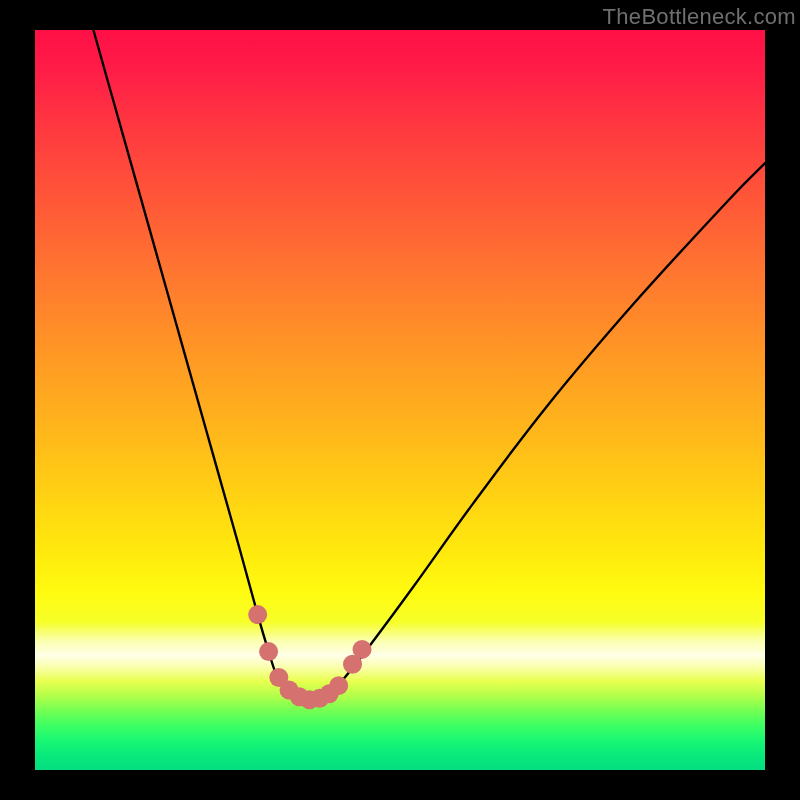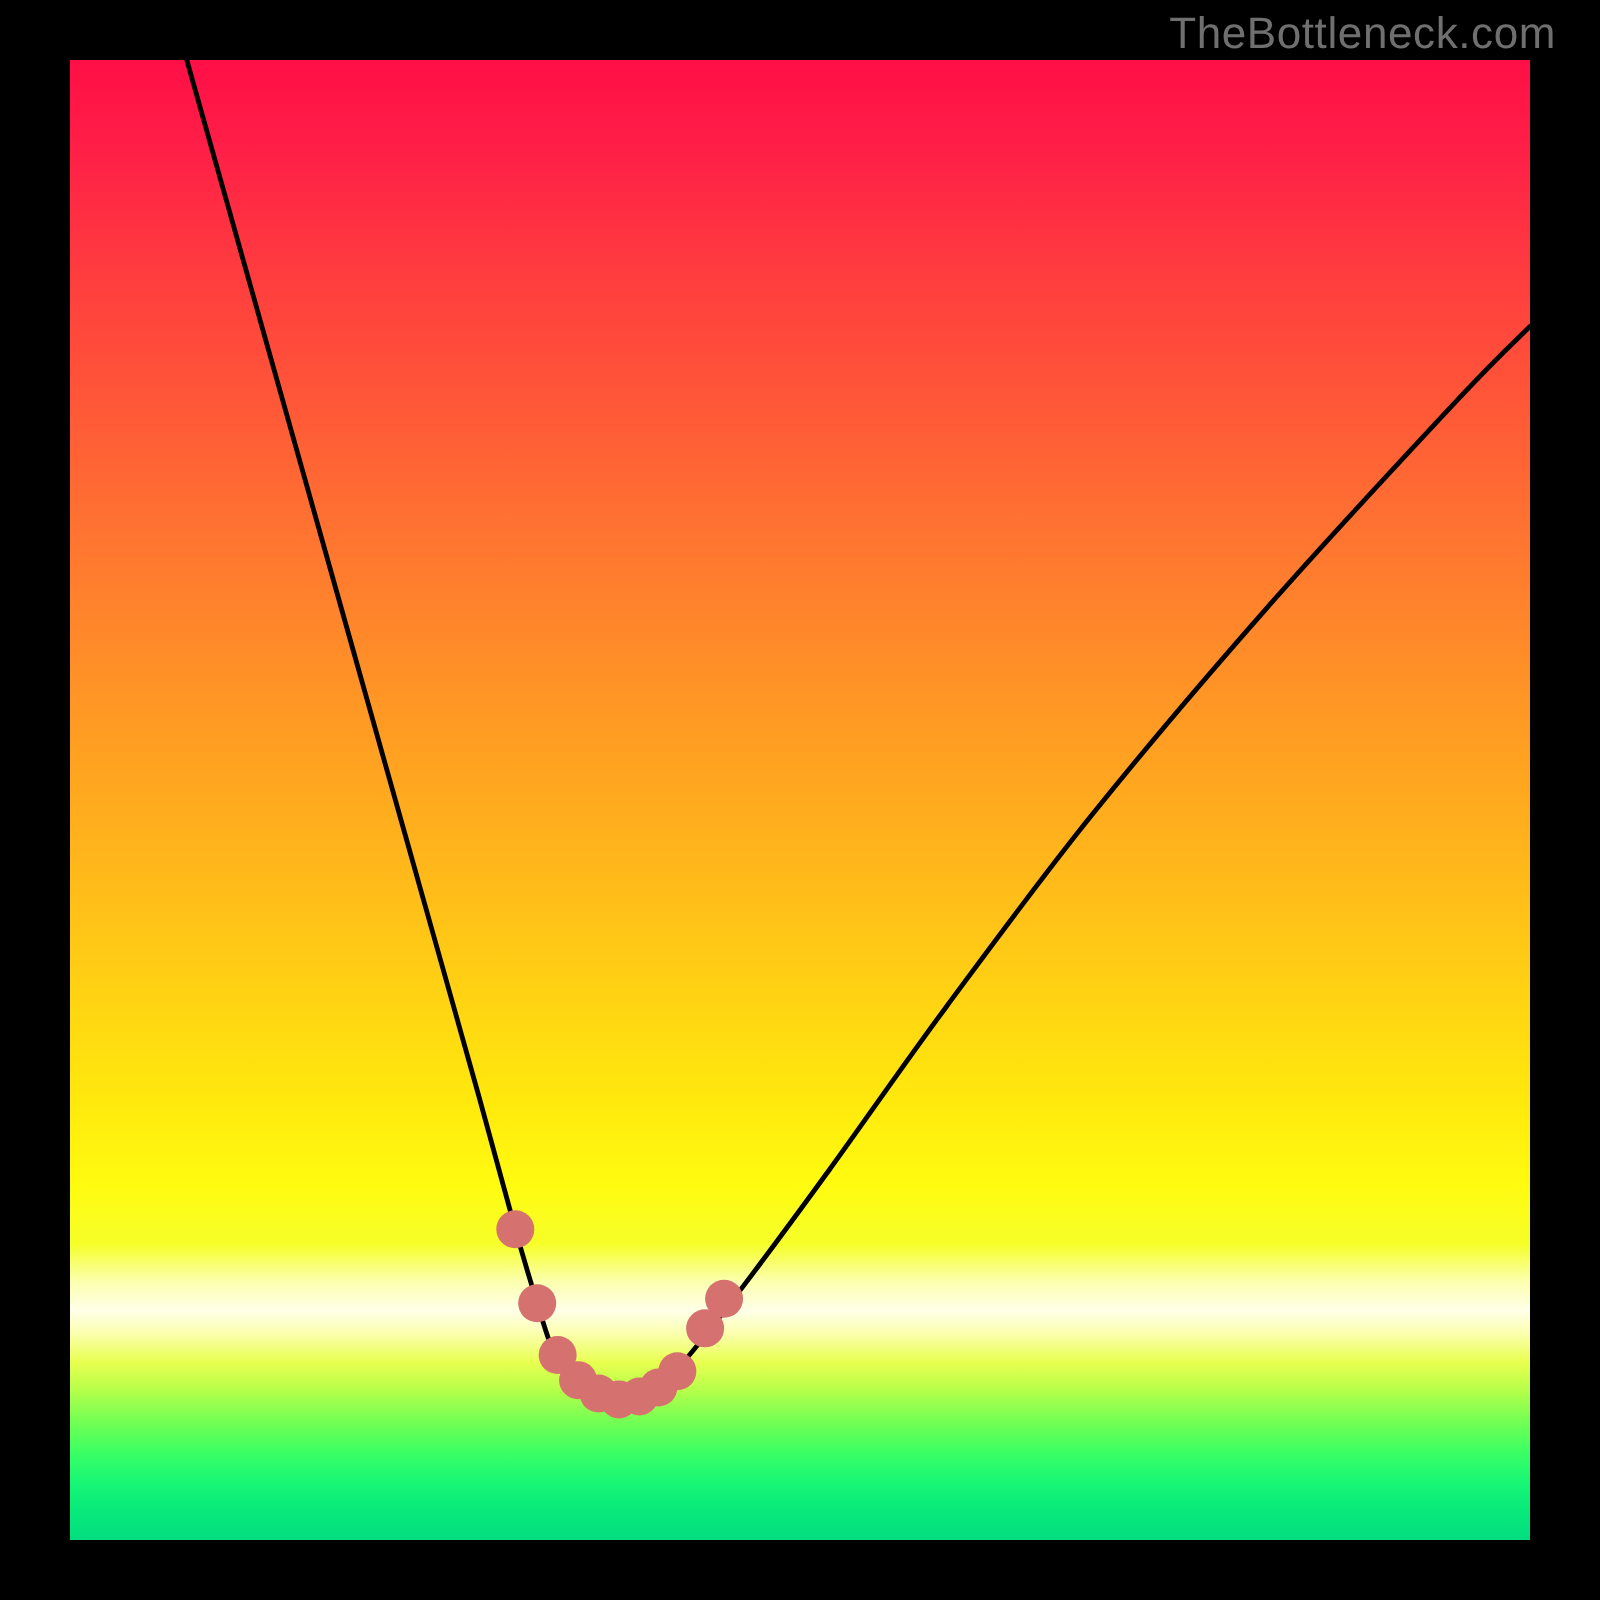--- a/index.html
+++ b/index.html
@@ -13,21 +13,21 @@
   }
   .frame {
     position: relative;
     width: 800px;
     height: 800px;
     background: #000;
   }
   .watermark {
     position: absolute;
     top: 4px;
-    right: 22px;
+    right: 4px;
     color: #6f6f6f;
     font-size: 22px;
     font-weight: 500;
     letter-spacing: 0.3px;
     z-index: 20;
     font-family: Arial, Helvetica, sans-serif;
   }
   .plot-area {
     position: absolute;
     left: 35px;

